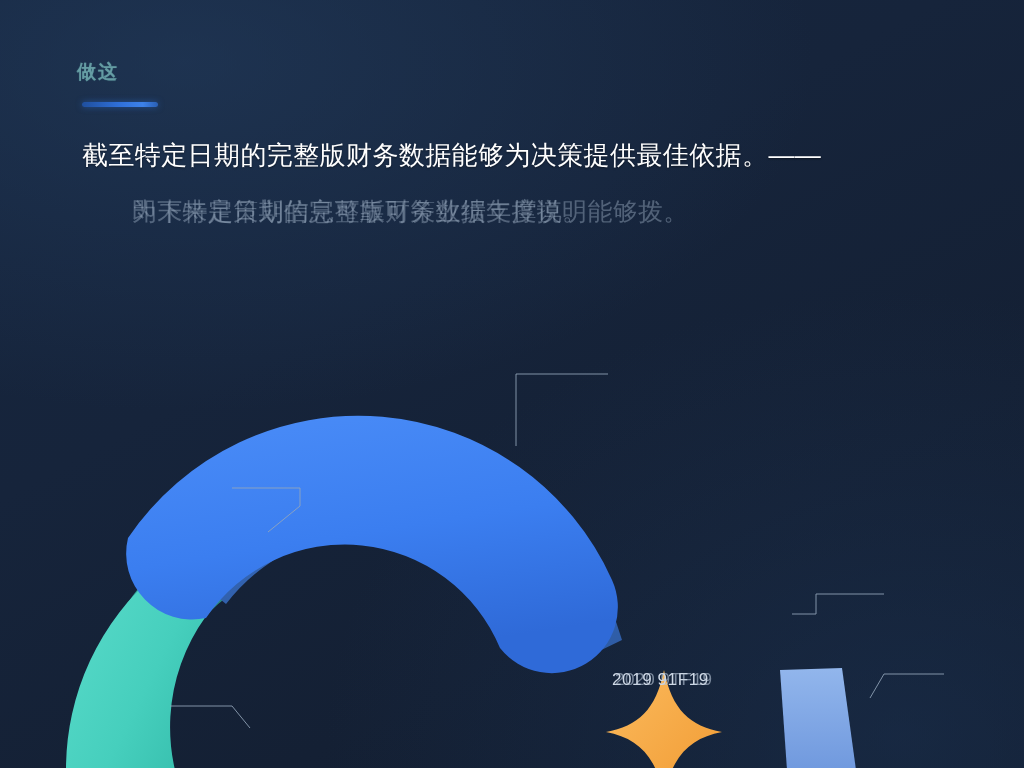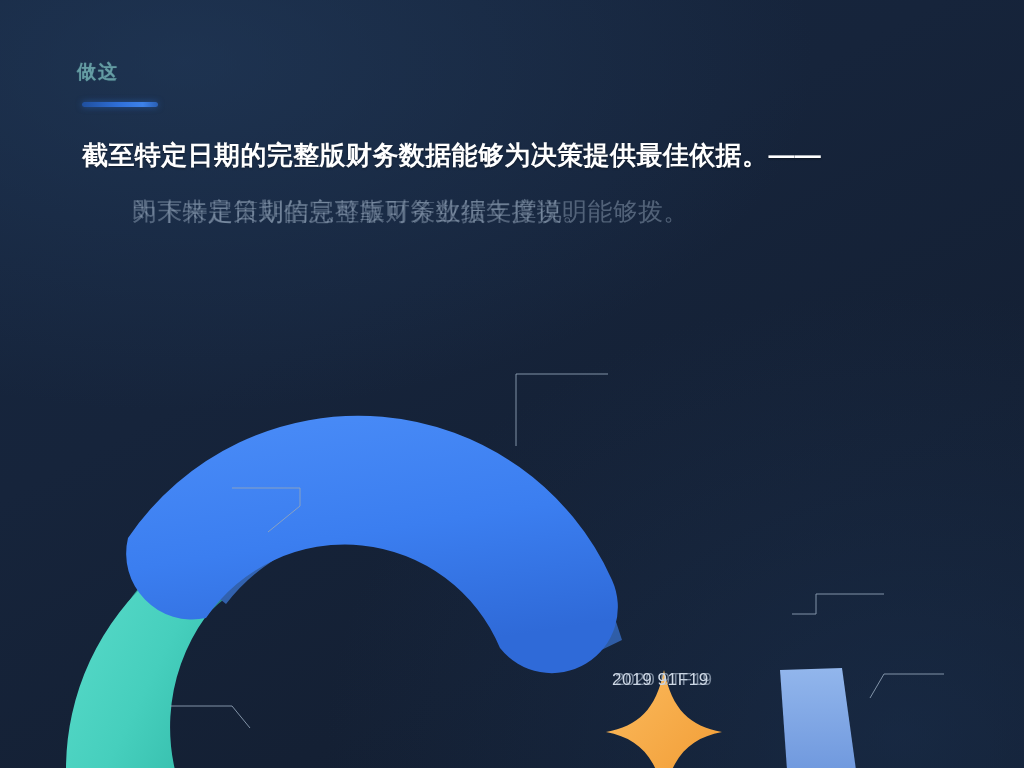--- a/index.html
+++ b/index.html
@@ -30,21 +30,21 @@
     filter:blur(0.4px);
     pointer-events:none;
   }
   #accent-bar{
     position:absolute;left:82px;top:102px;width:76px;height:5px;border-radius:3px;
     background:linear-gradient(90deg,#1f4f9e 0%,#2f6fd8 48%,#3d82ea 80%,#2a5fb4 100%);
     box-shadow:0 0 6px rgba(45,110,210,.55);
   }
   #title{
     position:absolute;left:82px;top:138px;width:900px;
-    font-size:26px;font-weight:700;line-height:34px;color:#ffffff;
+    font-size:26px;font-weight:400;line-height:34px;color:#ffffff;
     letter-spacing:.4px;
     text-shadow:0 1px 2px rgba(0,0,0,.45);
     white-space:nowrap;
   }
   #body-copy{
     position:absolute;left:82px;top:190px;width:900px;
     font-size:25px;line-height:41px;color:#b9c6d6;letter-spacing:.3px;
   }
   #body-copy .ln{position:relative;white-space:nowrap;}
   #body-copy .gh{

